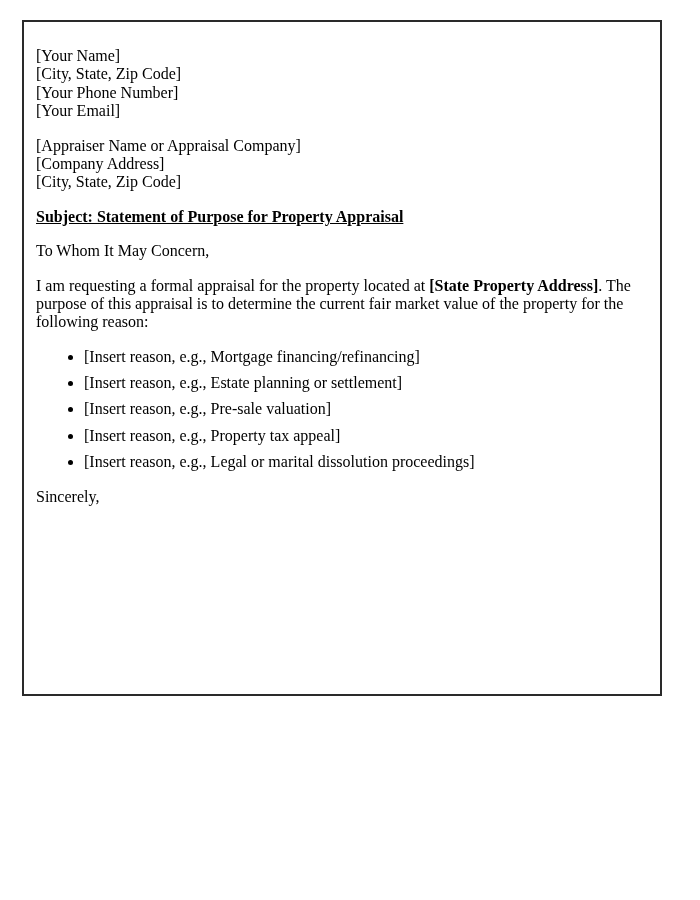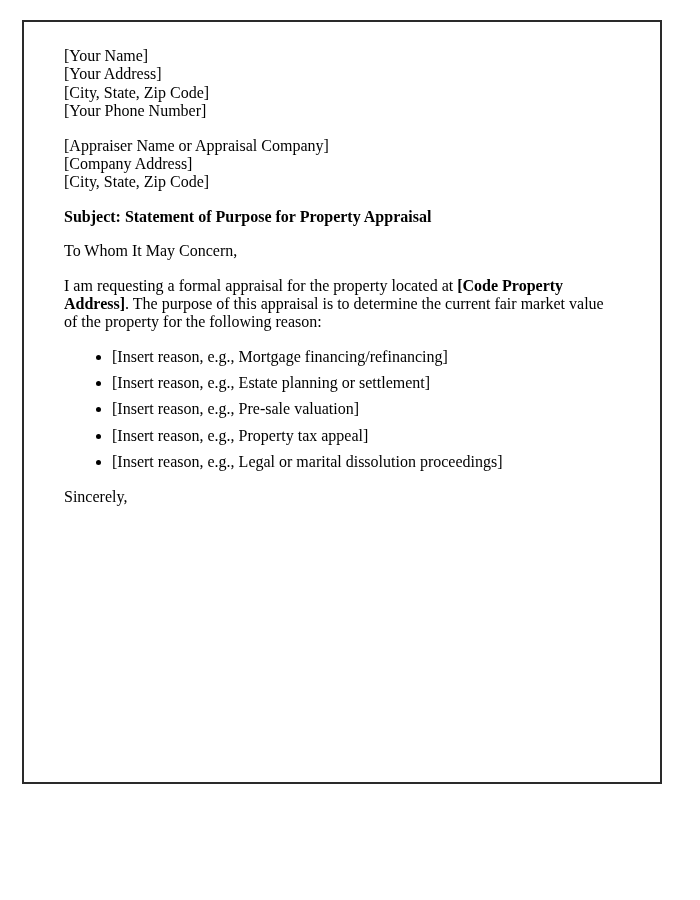--- a/index.html
+++ b/index.html
@@ -12,35 +12,36 @@
     font-size: 16px;
     line-height: 1.15;
     color: #000000;
     -webkit-font-smoothing: antialiased;
   }
   .page {
     position: absolute;
     left: 22px;
     top: 20px;
     width: 640px;
-    height: 764px;
+    height: 676px;
     box-sizing: border-box;
     border: 2px solid #2a2a2a;
     background: #ffffff;
-    padding: 25px 40px;
+    padding: 25px 12px;
     overflow: hidden;
   }
   .block {
     margin: 0 0 16px 0;
   }
   .line {
     display: block;
   }
   .subject {
     font-weight: bold;
+    text-decoration: underline;
   }
   .inline-bold {
     font-weight: bold;
   }
   ul.reasons {
     margin: 16px 0;
     padding: 0 0 0 40px;
     list-style-type: disc;
   }
   ul.reasons li {
@@ -48,37 +49,37 @@
     padding: 0;
   }
 </style>
 </head>
 <body>
 
 <div class="page">
 
   <div class="block">
     <span class="line">[Your Name]</span>
-    <span class="line">[Your Address]</span>
     <span class="line">[City, State, Zip Code]</span>
     <span class="line">[Your Phone Number]</span>
+    <span class="line">[Your Email]</span>
   </div>
 
 
   <div class="block">
     <span class="line">[Appraiser Name or Appraisal Company]</span>
     <span class="line">[Company Address]</span>
     <span class="line">[City, State, Zip Code]</span>
   </div>
 
   <div class="block subject">Subject: Statement of Purpose for Property Appraisal</div>
 
   <div class="block">To Whom It May Concern,</div>
 
-  <div class="block"><span>I am requesting a formal appraisal for the property located at </span><span class="inline-bold">[Code Property Address]</span><span>. The purpose of this appraisal is to determine the current fair market value of the property for the following reason:</span></div>
+  <div class="block"><span>I am requesting a formal appraisal for the property located at </span><span class="inline-bold">[State Property Address]</span><span>. The purpose of this appraisal is to determine the current fair market value of the property for the following reason:</span></div>
 
   <ul class="reasons">
     <li>[Insert reason, e.g., Mortgage financing/refinancing]</li>
     <li>[Insert reason, e.g., Estate planning or settlement]</li>
     <li>[Insert reason, e.g., Pre-sale valuation]</li>
     <li>[Insert reason, e.g., Property tax appeal]</li>
     <li>[Insert reason, e.g., Legal or marital dissolution proceedings]</li>
   </ul>
 
 

